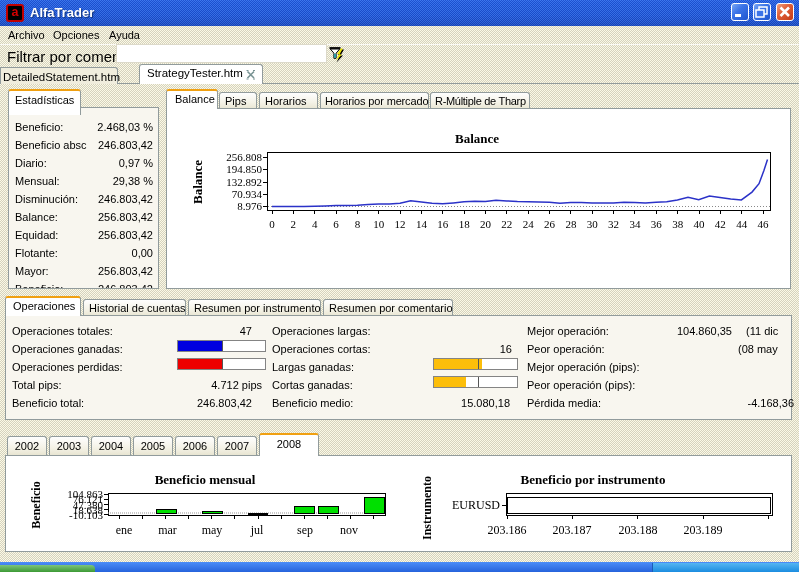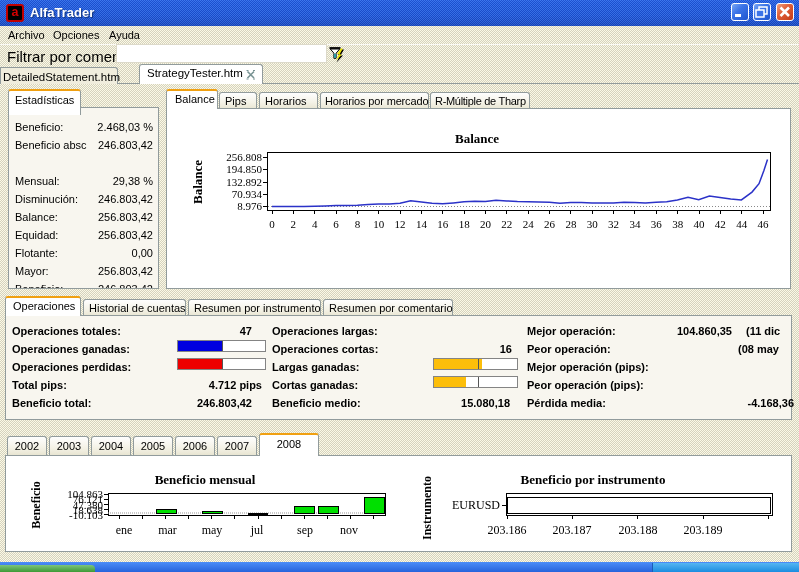--- a/index.html
+++ b/index.html
@@ -47,21 +47,21 @@
 #ct3{left:259px;top:92px;width:59px;height:17px;}
 #ct4{left:320px;top:92px;width:109px;height:17px;}
 #ct5{left:430px;top:92px;width:100px;height:17px;}
 #chartpanel{left:166px;top:108px;width:625px;height:181px;background:#fff;}
 
 #ot1{left:5px;top:296px;width:76px;height:20px;}
 #ot2{left:83px;top:299px;width:103px;height:17px;}
 #ot3{left:188px;top:299px;width:133px;height:17px;}
 #ot4{left:323px;top:299px;width:130px;height:17px;}
 #opspanel{left:5px;top:315px;width:787px;height:105px;}
-.orow{position:absolute;height:14px;white-space:nowrap;font-weight:bold;}
+.orow{position:absolute;height:14px;white-space:nowrap;}
 .bar{position:absolute;height:12px;border:1px solid #848484;background:#fff;box-sizing:border-box;}
 .bar i{position:absolute;left:0;top:0;bottom:0;}
 .bar u{position:absolute;top:0;bottom:0;width:1px;background:#555;}
 
 .ytab{top:436px;width:40px;height:19px;text-align:center;font-size:11px;padding-top:3px;}
 #y2008{top:433px;height:23px;width:60px;}
 #bottompanel{left:5px;top:455px;width:787px;height:97px;background:#fff;}
 
 #taskbar{left:0;top:562px;width:799px;height:10px;background:linear-gradient(#4b8df8,#2663dc);}
 #startbtn{left:0;top:565px;width:95px;height:7px;background:linear-gradient(#7cc47c,#3d9a35);border-radius:0 4px 0 0;}
@@ -118,20 +118,24 @@
       <span style="position:absolute;left:6px;top:3px;">Estadísticas</span>
     </div>
   <div class="abs panel" id="statspanel">
     <div class="srow" style="top:13px;">
         <b>Beneficio:</b>
         <i>2.468,03 %</i>
       </div>
     <div class="srow" style="top:31px;">
         <b>Beneficio absc</b>
         <i>246.803,42</i>
+      </div>
+    <div class="srow" style="top:49px;">
+        <b>Diario:</b>
+        <i>0,97 %</i>
       </div>
     <div class="srow" style="top:67px;">
         <b>Mensual:</b>
         <i>29,38 %</i>
       </div>
     <div class="srow" style="top:85px;">
         <b>Disminución:</b>
         <i>246.803,42</i>
       </div>
     <div class="srow" style="top:103px;">

